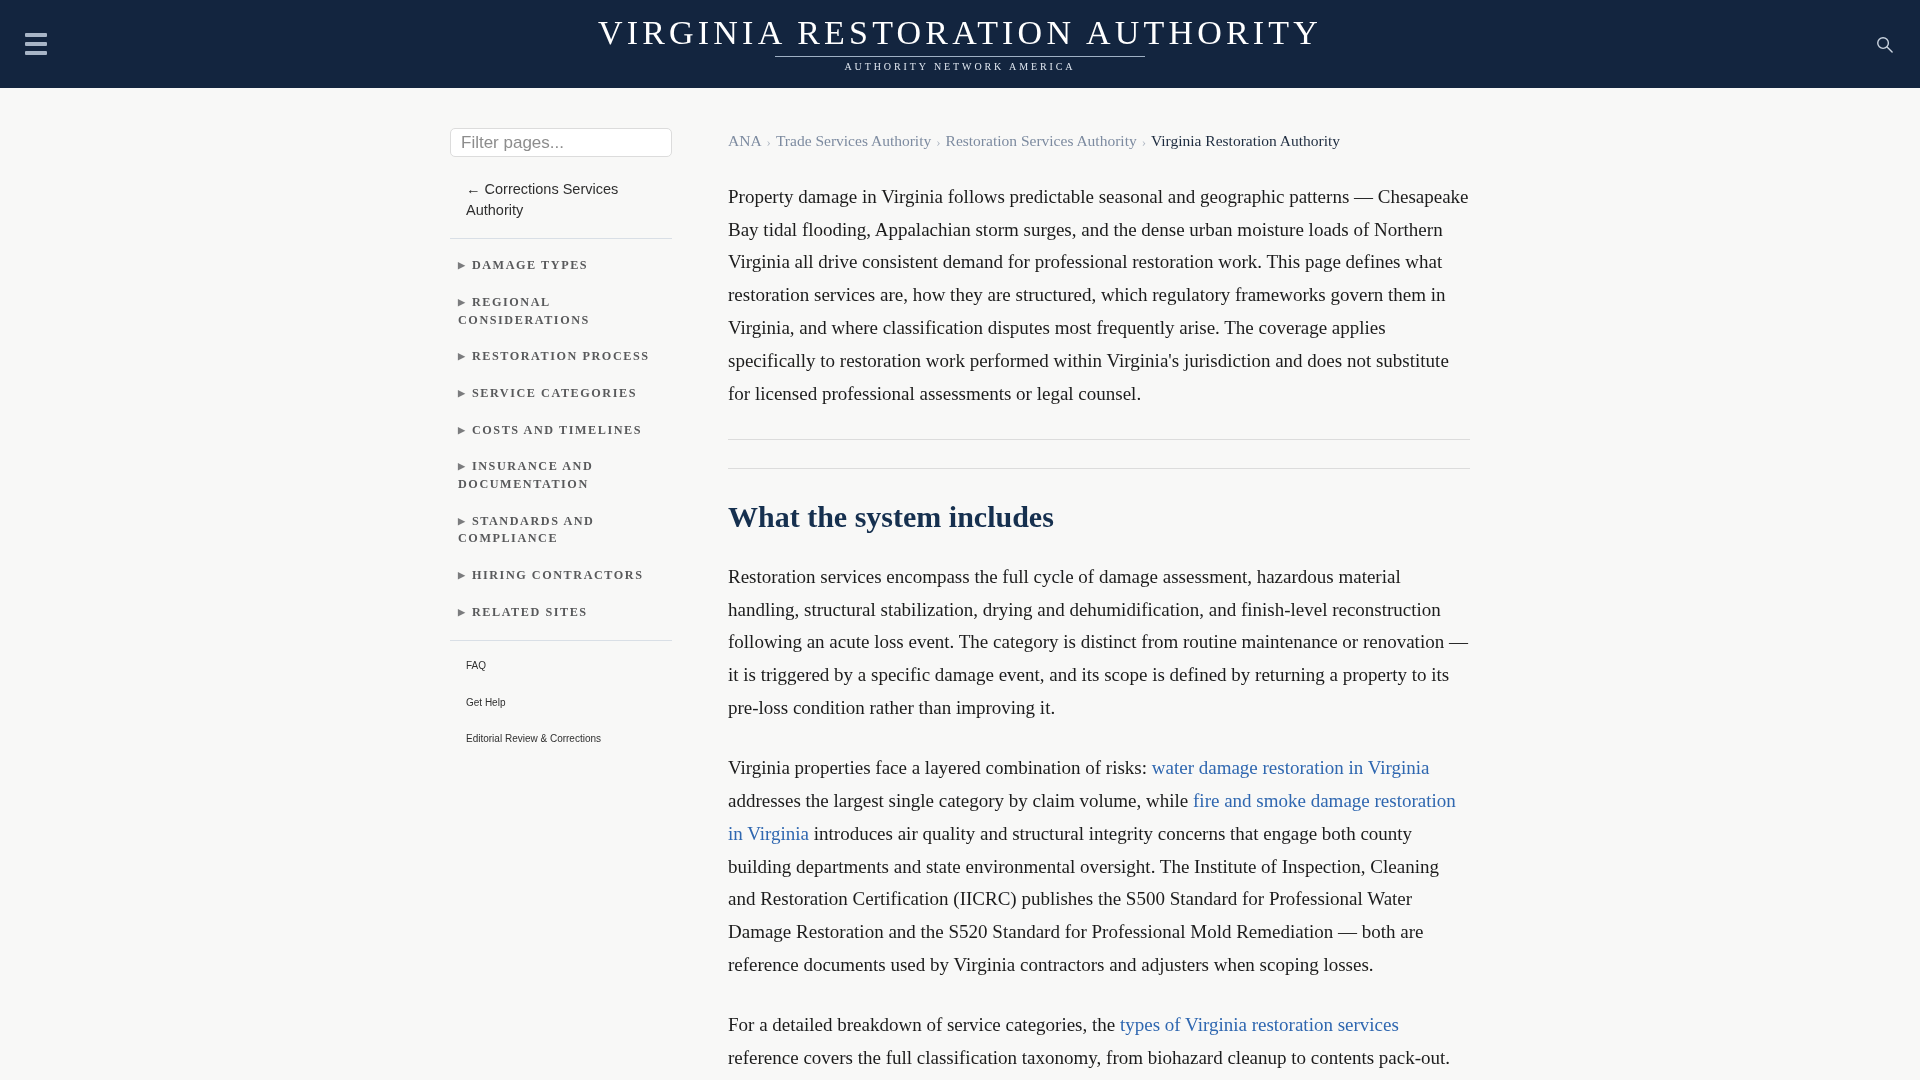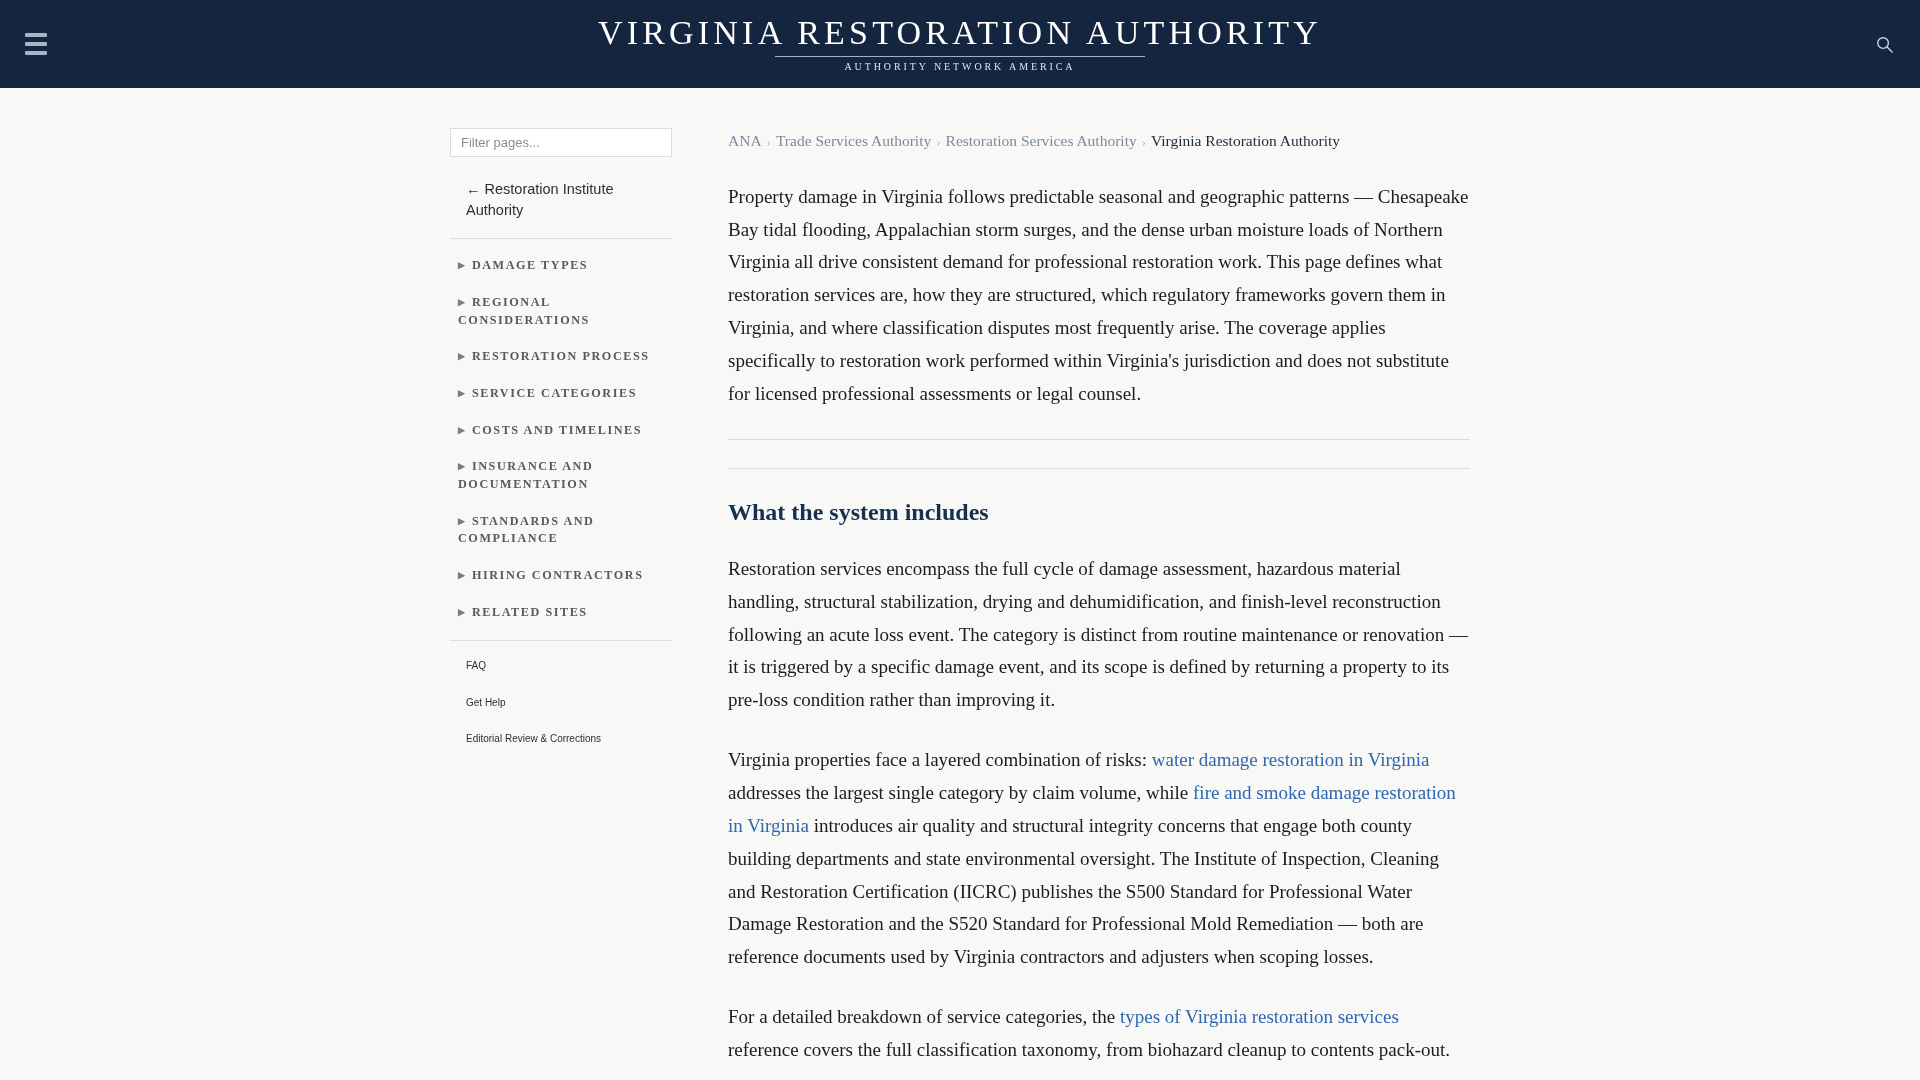--- a/index.html
+++ b/index.html
@@ -80,24 +80,24 @@
   .sidebar {
     width: 222px;
     margin-right: 56px;
     padding-top: 16px;
     flex: none;
   }
   .filter-input {
     width: 100%;
     height: 29px;
     border: 1px solid #dcdcdc;
-    border-radius: 0;
+    border-radius: 5px;
     background: #ffffff;
     padding: 0 10px;
-    font-size: 13px;
+    font-size: 17px;
     color: #333;
     font-family: "Liberation Sans", sans-serif;
     outline: none;
   }
   .filter-input::placeholder { color: #8d8d8d; }
   .back-link {
     display: block;
     margin: 22px 0 0 16px;
     font-size: 14.5px;
     color: #2f2f2f;
@@ -188,21 +188,21 @@
   }
   .hr {
     height: 1px;
     background: #dcdcdc;
     border: none;
     margin: 28px 0;
   }
   .hr + .hr { margin-top: 0; }
   h2.section-heading {
     font-family: "Liberation Serif", serif;
-    font-size: 24px;
+    font-size: 30px;
     font-weight: bold;
     color: #16304f;
     margin: 0 0 25px 0;
     line-height: 1.3;
   }
 </style>
 </head>
 <body>
 
 <header class="site-header">
@@ -224,21 +224,21 @@
       <line x1="12.7" y1="12.7" x2="18" y2="18" stroke="#c9d3df" stroke-width="1.5" stroke-linecap="round"></line>
     </svg>
   </button>
 </header>
 
 <div class="page-wrap">
 
   <aside class="sidebar">
     <input class="filter-input" type="text" placeholder="Filter pages..." style="">
 
-    <a class="back-link" href="#">← Restoration Institute Authority</a>
+    <a class="back-link" href="#">← Corrections Services Authority</a>
 
     <div class="nav-divider"></div>
 
     <nav class="nav-sections">
       <a class="nav-section" href="#">
         <span class="tri">▶</span><span>DAMAGE TYPES</span>
       </a>
       <a class="nav-section" href="#">
         <span class="tri">▶</span><span>REGIONAL CONSIDERATIONS</span>
       </a>

